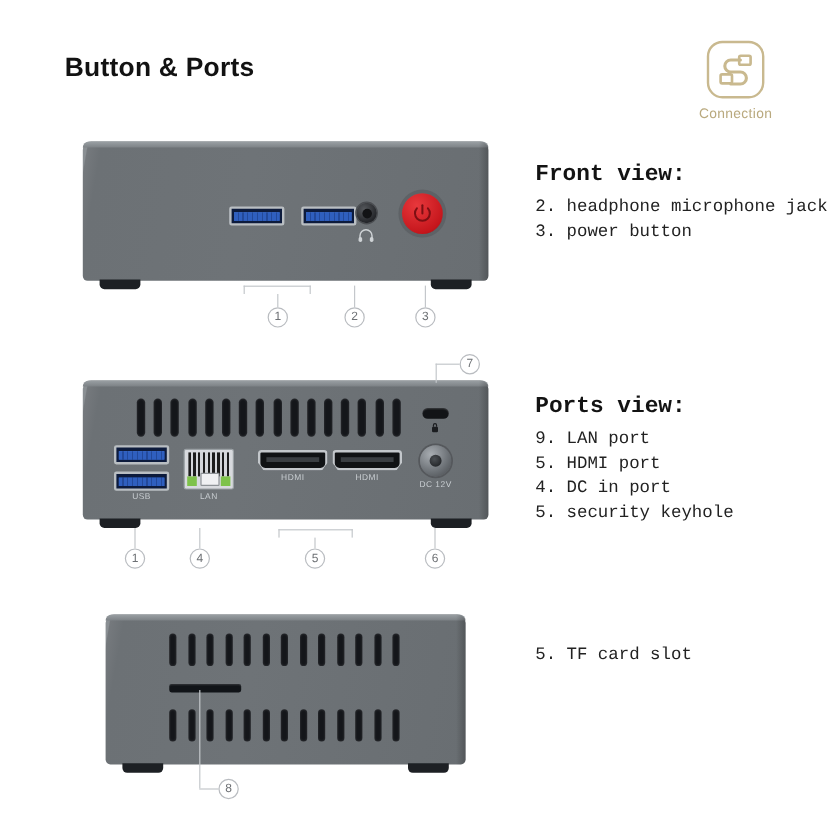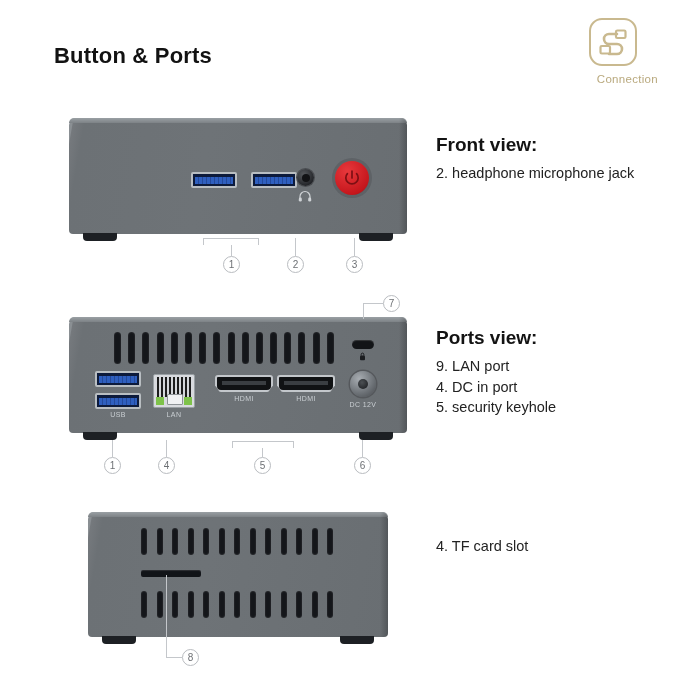--- a/index.html
+++ b/index.html
@@ -14,22 +14,22 @@
   }
   .page { position:absolute; inset:0; }
 
   
   #page-title {
     position:absolute; left:54px; top:43px;
     font-size:22px; font-weight:bold; letter-spacing:.2px;
     color:#121212;
   }
   #brand-logo {
-    position:absolute; right:42px; top:18px;
-    width:90px; text-align:right;
+    position:absolute; right:42px; top:34px;
+    width:90px; text-align:center;
   }
   #brand-logo .mark {
     width:48px; height:48px; margin:0 auto;
     border:2px solid #c9b98f; border-radius:13px;
     position:relative; background:#fff;
   }
   #brand-logo .mark svg { position:absolute; left:6px; top:6px; }
   #brand-logo .caption {
     margin-top:7px; font-size:11.5px; color:#b9a97e; letter-spacing:.3px;
   }
@@ -161,21 +161,21 @@
   }
   .leader { position:absolute; background:#c4c7cb; }
   .leader.v { width:1px; }
   .leader.h { height:1px; }
   .bracket {
     position:absolute; border:1px solid #c4c7cb; border-bottom:none;
     height:7px;
   }
 
   
-  .view-block { position:absolute; left:436px; }
+  .view-block { position:absolute; left:446px;font-family:Liberation Mono, monospace; }
   .view-title {
     font-size:19px; font-weight:bold; color:#131313; margin-bottom:7px;
   }
   .view-list { font-size:14.5px; color:#222; line-height:1.42; }
   .view-list div { white-space:nowrap; }
 </style>
 </head>
 <body>
 
 <div class="page">
@@ -350,31 +350,33 @@
   </div>
 
   <div class="leader v" style="left:166px; top:575px; height:82px;"></div>
   <div class="leader h" style="left:166px; top:657px; width:16px;"></div>
   <div class="callout-num" style="left:182px; top:649px;">8</div>
 
   <div class="view-block" style="top:134px;">
     <div class="view-title">Front view:</div>
     <div class="view-list">
       <div>2. headphone microphone jack</div>
+      <div>3. power button</div>
     </div>
   </div>
 
   <div class="view-block" style="top:327px;">
     <div class="view-title">Ports view:</div>
     <div class="view-list">
       <div>9. LAN port</div>
+      <div>5. HDMI port</div>
       <div>4. DC in port</div>
       <div>5. security keyhole</div>
     </div>
   </div>
 
   <div class="view-block" style="top:536px;">
     <div class="view-list">
-      <div>4. TF card slot</div>
+      <div>5. TF card slot</div>
     </div>
   </div>
 
 </div>
 
 </body></html>

